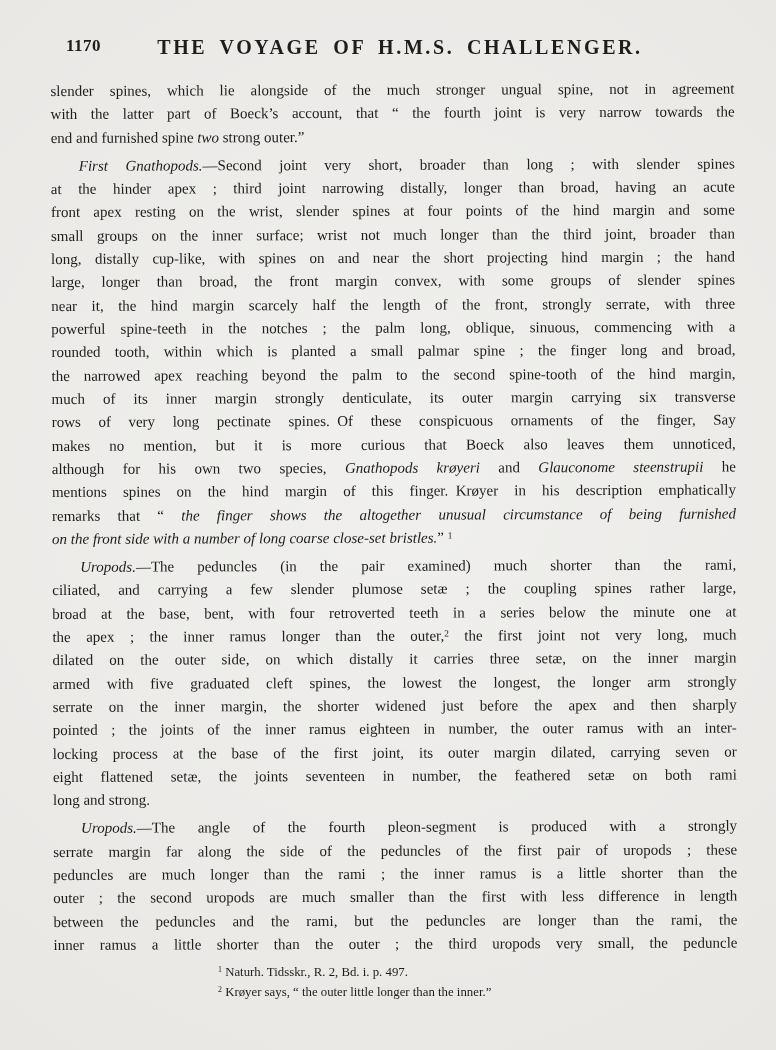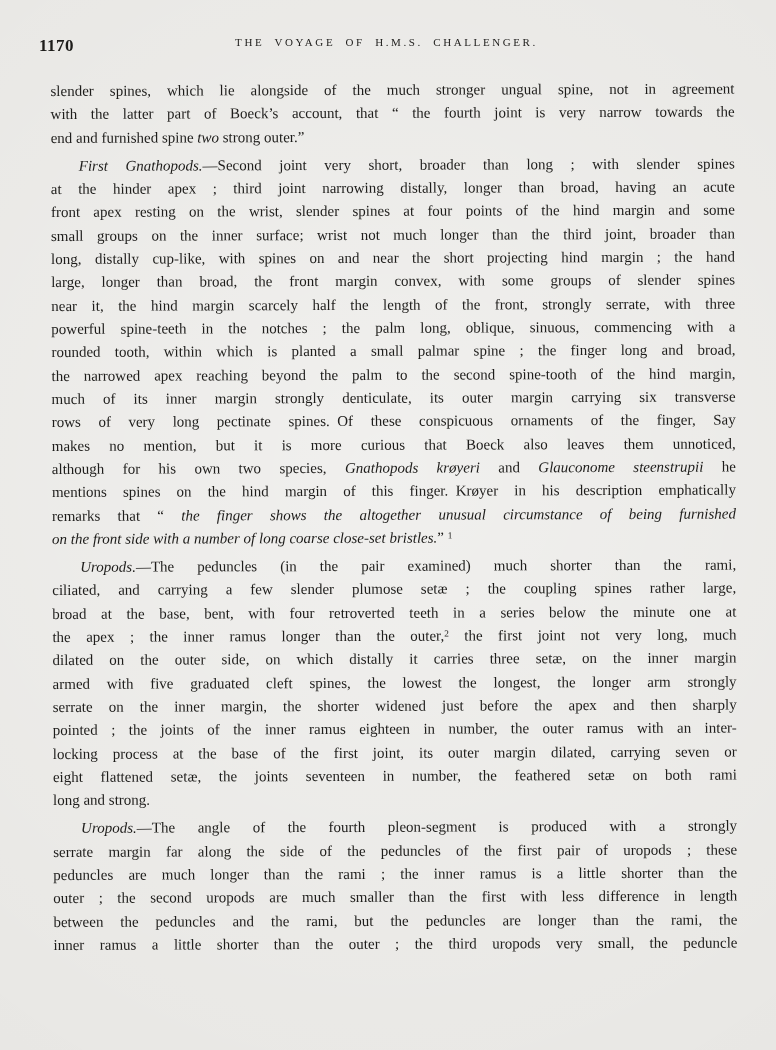--- a/index.html
+++ b/index.html
@@ -10,29 +10,29 @@
   }
   .page {
     position: relative;
     width: 776px; height: 1050px;
     background-color: var(--paper, #e9e8e5);
     background-image: radial-gradient(ellipse 130% 100% at 50% 45%, rgba(255,255,255,0.35) 0%, rgba(255,255,255,0.0) 60%, rgba(0,0,0,0.03) 100%);
     color: var(--ink, #1e1d1b);
     overflow: hidden;
   }
   .pagehead {
-    position: absolute; left: 37px; right: 40px; top: 36px; height: 22px;
+    position: absolute; left: 64px; right: 40px; top: 36px; height: 22px;
   }
   .pagenum {
     position: absolute; left: 2px; top: 0;
     font-size: 17px; font-weight: bold; letter-spacing: 0.5px;
   }
   .runtitle {
     display: block; text-align: center;
-    font-size: 11px; font-weight: normal;
+    font-size: 20px; font-weight: bold;
     letter-spacing: 2.6px; word-spacing: 5px;
   }
   .bodytext {
     position: absolute; left: 52px; top: 79px; width: 684px;
     transform: rotate(-0.2deg); transform-origin: 40% 50%;
   }
   .paragraph { margin: 0; }
   .paragraph + .paragraph { margin-top: 4.5px; }
   .line {
     font-size: 15px; line-height: 23.35px;
@@ -100,13 +100,17 @@
       </div>
       <div class="paragraph">
         <div class="line indent"><i>Uropods.</i><span>—The angle of the fourth pleon-segment is produced with a strongly</span></div>
         <div class="line"><span>serrate margin far along the side of the peduncles of the first pair of uropods ; these</span></div>
         <div class="line"><span>peduncles are much longer than the rami ; the inner ramus is a little shorter than the</span></div>
         <div class="line"><span>outer ; the second uropods are much smaller than the first with less difference in length</span></div>
         <div class="line"><span>between the peduncles and the rami, but the peduncles are longer than the rami, the</span></div>
         <div class="line"><span>inner ramus a little shorter than the outer ; the third uropods very small, the peduncle</span></div>
       </div>
     </div>
+  <div class="footnotes">
+      <div class="footnote"><sup>1</sup><span> Naturh. Tidsskr., R. 2, Bd. i. p. 497.</span></div>
+      <div class="footnote"><sup>2</sup><span> Krøyer says, “ the outer little longer than the inner.”</span></div>
+    </div>
 </div>
 
 </body></html>

